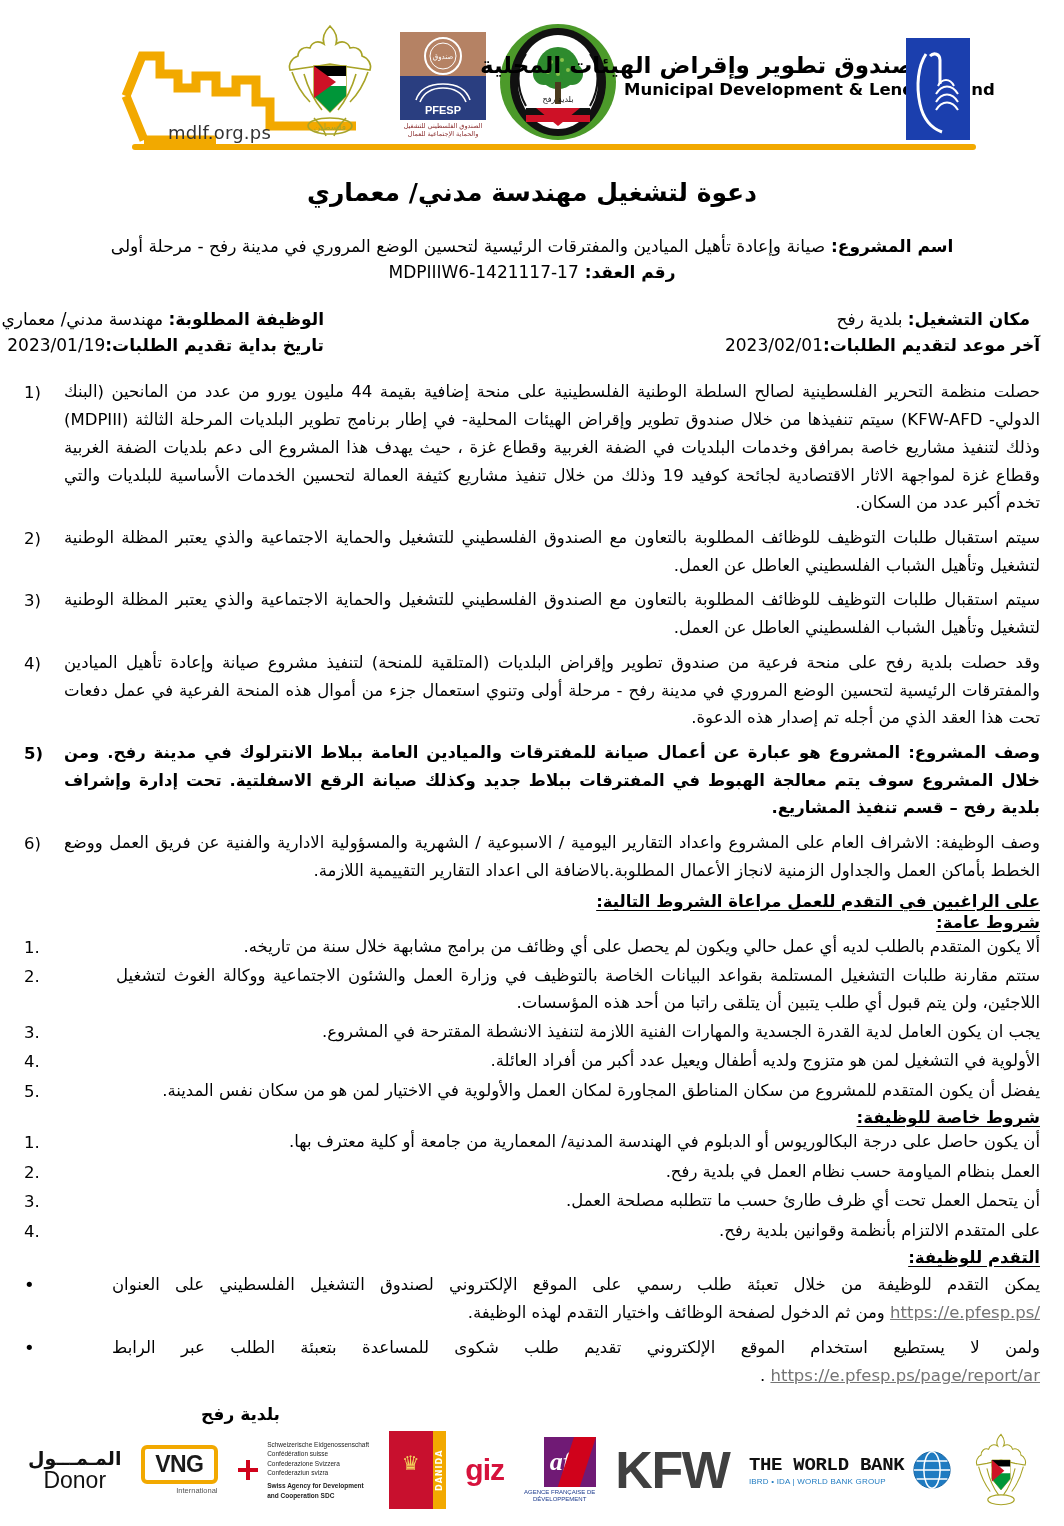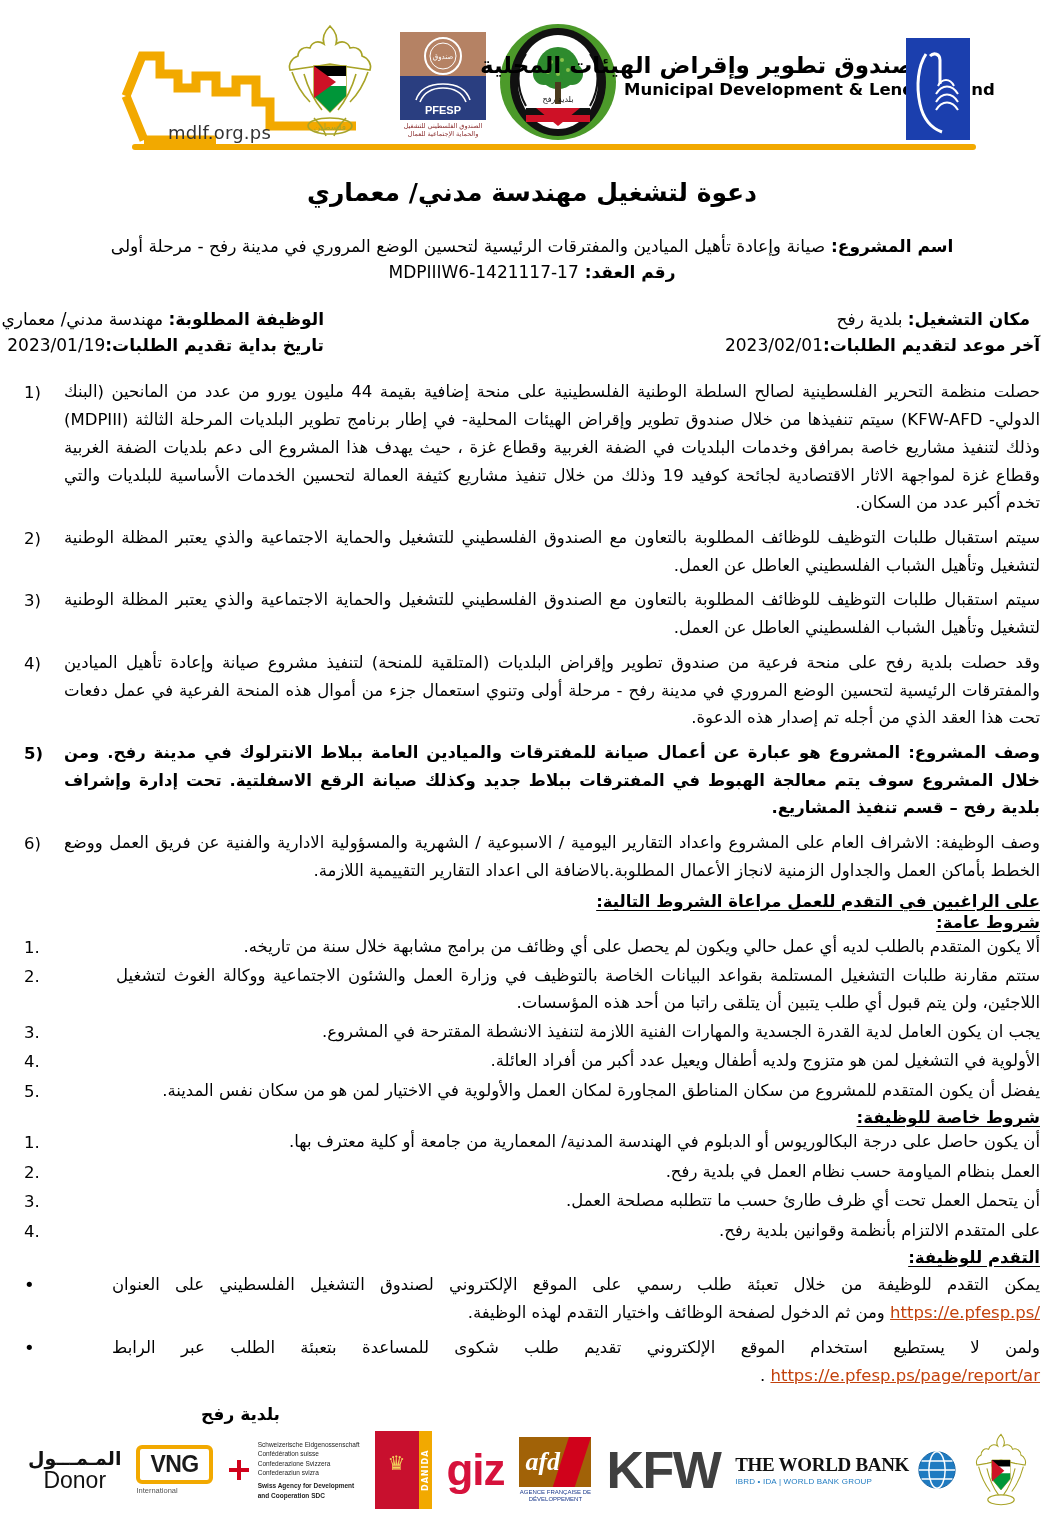--- a/index.html
+++ b/index.html
@@ -238,21 +238,21 @@
     line-height: 1.5;
   }
   .bullet-item > .body {
     flex: 1;
     order: 1;
     text-align: justify;
     text-align-last: right;
     padding-left: 36px;
   }
   a.link {
-    color: #c2410c;
+    color: #737373;
     text-decoration: underline;
     direction: ltr;
     unicode-bidi: embed;
     display: inline-block;
   }
 
   .signature {
     margin-top: 14px;
     text-align: right;
     font-size: 17px;
@@ -274,45 +274,45 @@
     padding: 0 34px 0 28px;
   }
   .footer-logo {
     display: flex;
     align-items: center;
     justify-content: center;
     flex: 0 0 auto;
   }
 
   .wb-text { display: flex; flex-direction: column; align-items: flex-start; direction: ltr; }
-  .wb-main { font-size: 19px; font-weight: bold; color: #111; letter-spacing: -.3px; font-family: Liberation Serif, serif; }
+  .wb-main { font-size: 19px; font-weight: bold; color: #111; letter-spacing: -.3px; font-family: Liberation Mono, monospace; }
   .wb-sub  { font-size: 8px; color: #1F7BC1; letter-spacing: .2px; font-family: "Liberation Sans", sans-serif; margin-top:1px;}
 
   .kfw-text { font-size: 52px; font-weight: bold; color: #404040; font-family: "Liberation Sans", sans-serif; letter-spacing: -1.5px; direction: ltr;}
 
   .afd-box { width: 72px; direction: ltr; }
-  .afd-top { background: #a16207; color: #fff; font-size: 26px; font-style: italic; font-weight: bold; text-align: left; padding: 10px 6px; position: relative; overflow: hidden; font-family: "Liberation Serif", serif;}
+  .afd-top { background: #701a75; color: #fff; font-size: 26px; font-style: italic; font-weight: bold; text-align: left; padding: 10px 6px; position: relative; overflow: hidden; font-family: "Liberation Serif", serif; margin-left: 20px;}
   .afd-top:after { content:""; position:absolute; right:0; top:0; width:22px; height:100%; background:#D0021B; transform: skewX(-18deg); transform-origin: top right;}
   .afd-bot { font-size: 6px; color: #1B3A8C; text-align: center; line-height: 1.15; margin-top: 2px; font-family: "Liberation Sans", sans-serif; }
 
-  .giz-text { font-size: 44px; font-weight: bold; color: #D6123C; font-family: "Liberation Sans", sans-serif; letter-spacing: -1px; direction: ltr; }
+  .giz-text { font-size: 30px; font-weight: bold; color: #D6123C; font-family: "Liberation Sans", sans-serif; letter-spacing: -1px; direction: ltr; }
 
   .danida { display:flex; align-items:stretch; height: 78px; direction:ltr;}
   .danida-bar { width: 13px; background:#F2A900; color:#fff; font-size:8px; font-weight:bold; writing-mode: vertical-rl; transform: rotate(180deg); text-align:center; letter-spacing:1px; display:flex; align-items:center; justify-content:center;}
   .danida-flag { width: 44px; background:#C8102E; position:relative;}
   .danida-crown { position:absolute; left:50%; top:26%; transform:translateX(-50%); font-size:20px; color:#F2D35B;}
 
   .sdc { display:flex; align-items:center; gap:8px; direction:ltr;}
   .sdc-cross { width:22px; height:22px; background:#fff; position:relative;}
   .sdc-cross:before { content:""; position:absolute; left:9px; top:1px; width:4px; height:20px; background:#D0021B;}
   .sdc-cross:after  { content:""; position:absolute; left:1px; top:9px; width:20px; height:4px; background:#D0021B;}
   .sdc-lines { font-size:6.5px; line-height:1.45; color:#222; font-family:"Liberation Sans", sans-serif;}
   .sdc-lines .b { font-weight:bold; margin-top:4px; display:block; }
 
-  .vng { direction:ltr; text-align:left; }
+  .vng { direction:ltr; text-align:right; }
   .vng-box { border:4px solid #F2A900; border-radius:6px; padding:2px 10px; display:inline-block; }
   .vng-box span { font-size:23px; font-weight:bold; color:#1a1a1a; font-family:"Liberation Sans", sans-serif; letter-spacing:-.5px;}
   .vng-sub { font-size:7.5px; color:#555; margin-top:2px; font-family:"Liberation Sans", sans-serif;}
 
   .donor { text-align:center; }
   .donor-ar { font-size:19px; font-weight:bold; color:#111; letter-spacing:1px;}
   .donor-en { font-size:23px; color:#111; font-family:"Liberation Sans", sans-serif; direction:ltr; margin-top:-2px;}
 </style>
 </head>
 <body>

